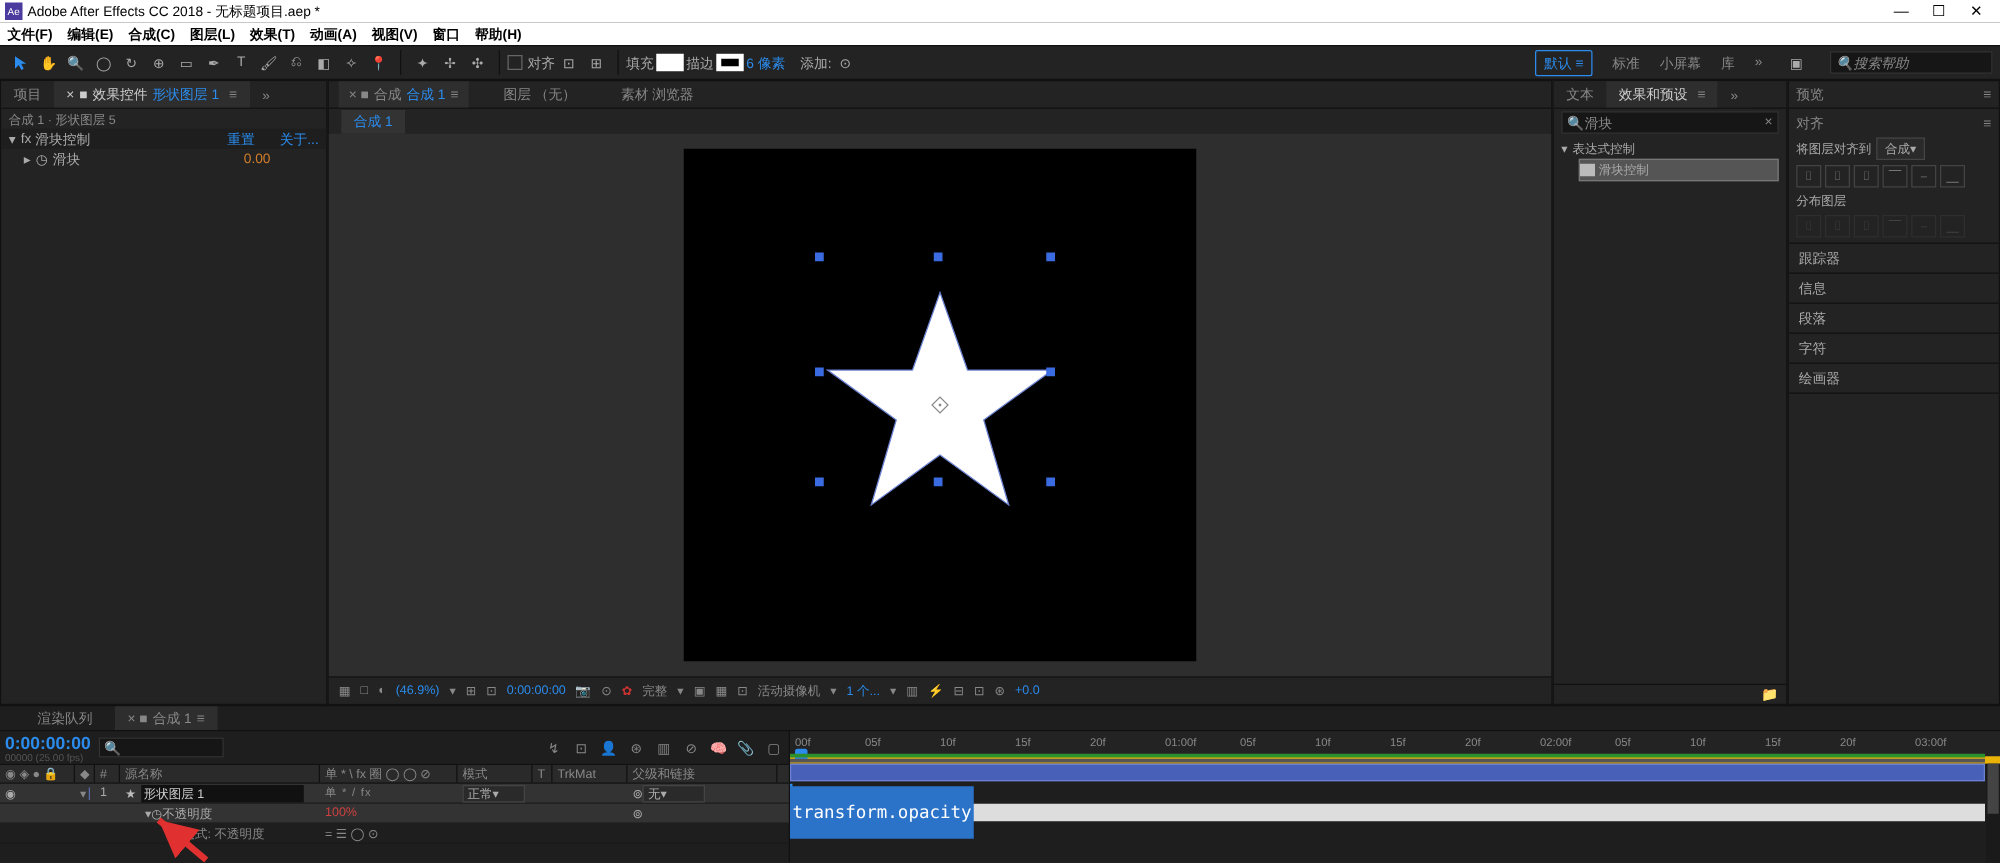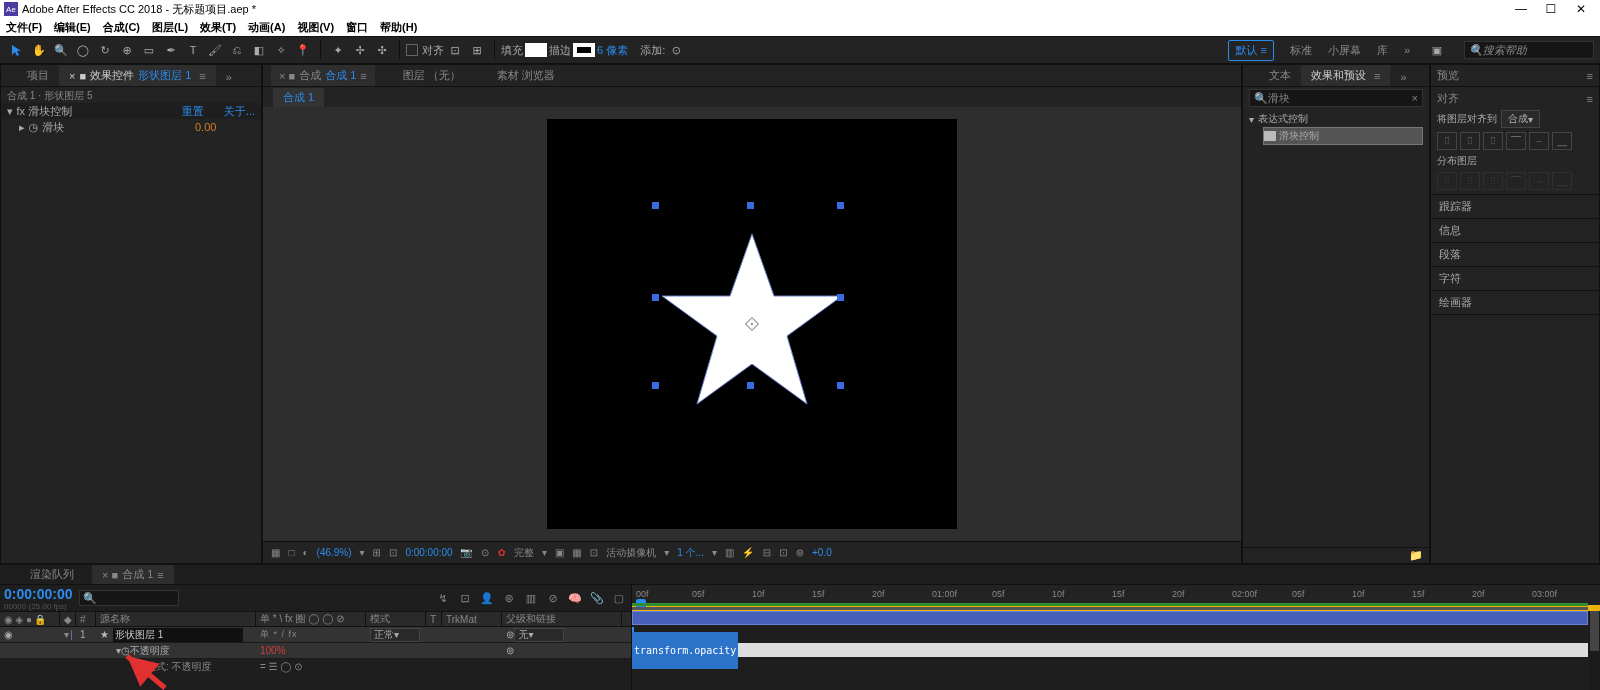--- a/index.html
+++ b/index.html
@@ -18,21 +18,21 @@
 .toolbar .swatch { width: 22px; height: 14px; display: inline-block; margin: 0 2px; }
 .toolbar .swatch.white { background: #fff; }
 .toolbar .swatch.stroke { background: #000; border: 4px solid #fff; width: 22px; height: 14px; }
 .toolbar .right { margin-left: auto; display: flex; align-items: center; gap: 16px; }
 .toolbar .wsbtn { color: #888; font-size: 11px; }
 .toolbar .wsbtn.active { color: #2b8ced; border: 1px solid #2b8ced; padding: 2px 6px; border-radius: 2px; }
 .toolbar .search { background: #161616; border: 1px solid #333; height: 18px; width: 130px; display: inline-flex; align-items: center; padding: 0 4px; color: #888; font-style: italic; }
 
 .main { display: flex; height: 500px; }
 .panel { background: #232323; border: 1px solid #111; }
-.panel-tabs { height: 22px; background: #232323; border-bottom: 1px solid #111; display: flex; align-items: flex-end; padding-left: 16px; gap: 0; }
+.panel-tabs { height: 22px; background: #232323; border-bottom: 1px solid #111; display: flex; align-items: flex-end; padding-left: 0; gap: 0; }
 .panel-tab { padding: 3px 10px; background: #232323; color: #888; font-size: 11px; display: inline-flex; align-items: center; gap: 4px; }
 .panel-tab.active { background: #2e2e2e; color: #ccc; }
 .panel-tab .link { color: #2b8ced; }
 .panel-tab .menu { color: #888; margin-left: 4px; }
 
 .left-col { width: 262px; display: flex; flex-direction: column; }
 .left-col .crumb { height: 16px; padding: 2px 6px; color: #888; font-size: 10px; }
 .left-col .row { display: flex; align-items: center; height: 16px; padding: 0 6px; font-size: 11px; }
 .left-col .fxhdr { background: #1e1e1e; }
 .left-col .fxhdr .tw { margin-right: 4px; }
@@ -104,21 +104,21 @@
 .ruler { height: 26px; background: #232323; border-bottom: 6px solid #eab308; position: relative; }
 .ruler .tick { position: absolute; top: 4px; font-size: 9px; color: #888; }
 .ruler .playhead { position: absolute; left: 4px; top: 14px; width: 10px; height: 10px; background: #2b8ced; border-radius: 2px; }
 .tracks { flex: 1; position: relative; }
 .greenbar { position: absolute; top: 18px; left: 0; right: 12px; height: 3px; background: #2d8f2d; }
 .work { position: absolute; top: 22px; left: 0; right: 12px; height: 3px; background: #555; }
 .layerbar { position: absolute; top: 0; left: 0; right: 12px; height: 14px; background: #4860b8; border: 1px solid #6a80d0; }
 .proprow { position: absolute; top: 16px; left: 0; right: 12px; height: 14px; }
 .proprow .ph { position: absolute; left: 0; top: 0; width: 2px; height: 14px; background: #2b8ced; }
 .expr-row { position: absolute; top: 32px; left: 0; right: 12px; height: 14px; background: #ddd; display: flex; align-items: center; }
-.expr-row .expr { background: #2b72c9; color: #fff; font-size: 10px; padding: 13px 2px; font-family: monospace; }
+.expr-row .expr { background: #2b72c9; color: #fff; font-size: 14px; padding: 13px 2px; font-family: monospace; }
 .vscroll { position: absolute; right: 0; top: 0; bottom: 0; width: 11px; background: #1a1a1a; }
 .vscroll .thumb { position: absolute; right: 1px; top: 0; width: 9px; height: 40px; background: #444; }
 .red-arrow { position: absolute; left: 115px; bottom: 0; pointer-events: none; }
 
 .link { color: #2b8ced; }
 svg { display: block; }
 </style>
 </head>
 <body>
 

